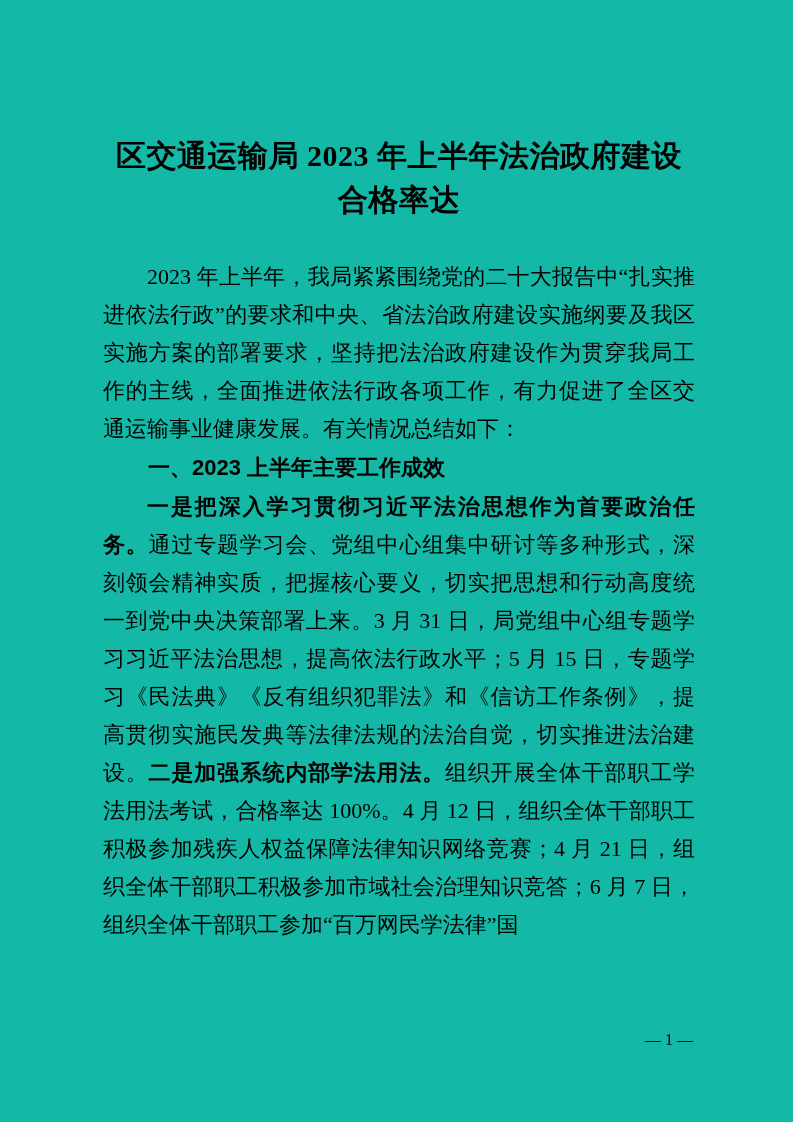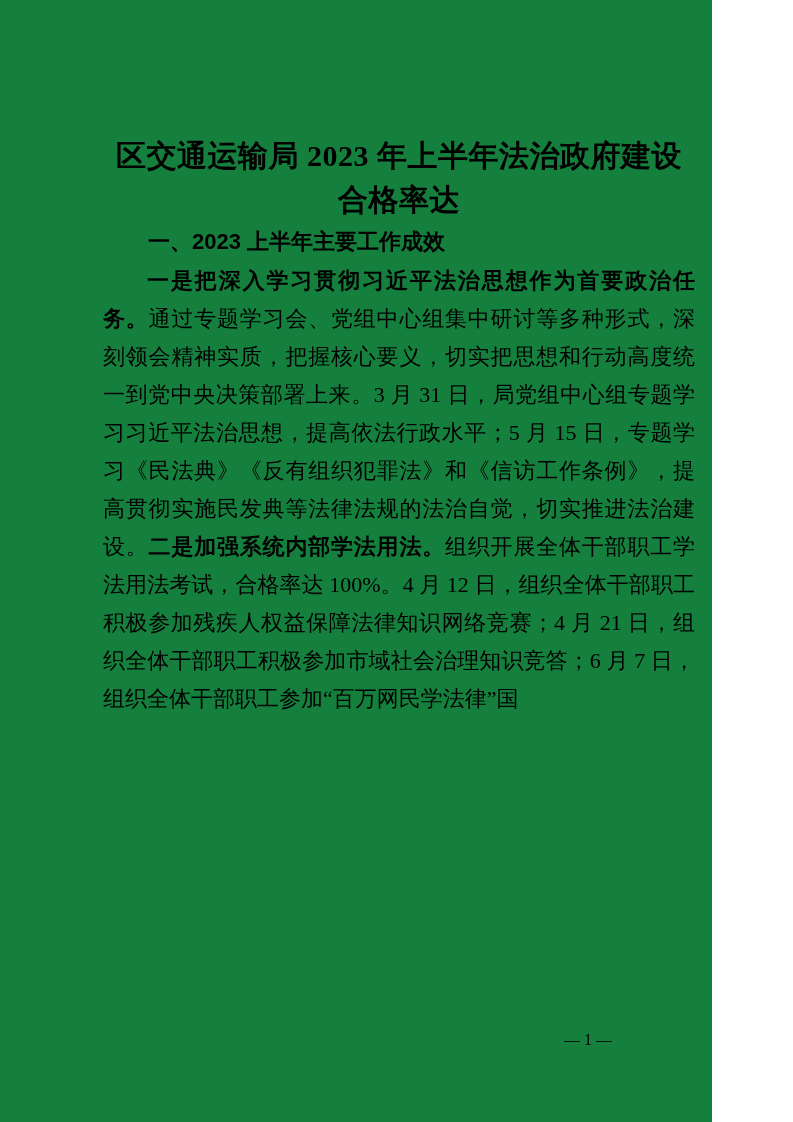--- a/index.html
+++ b/index.html
@@ -1,20 +1,20 @@
 <!DOCTYPE html>
 <html><head>
 <meta charset="utf-8">
 <style>
   html,body{margin:0;padding:0;background:#ffffff;}
   .page{
     position:relative;
-    width:712px;
+    width:793px;
     height:1122px;
-    background:#15803d;
+    background:#14b8a6;
     color:#000000;
     font-family:"Liberation Serif","DejaVu Serif",serif;
     overflow:hidden;
   }
   .content{
     position:absolute;
     left:103px;
     top:0;
     width:592px;
   }
@@ -68,20 +68,21 @@
 <body>
 
 <div class="page">
   <div class="content">
 
     <h1 class="doc-title">
       <span class="line">区交通运输局 2023 年上半年法治政府建设</span>
       <span class="line">合格率达</span>
     </h1>
 
+    <p class="body-text intro">2023 年上半年，我局紧紧围绕党的二十大报告中“扎实推进依法行政”的要求和中央、省法治政府建设实施纲要及我区实施方案的部署要求，坚持把法治政府建设作为贯穿我局工作的主线，全面推进依法行政各项工作，有力促进了全区交通运输事业健康发展。有关情况总结如下：</p>
 
     <h2 class="h-major">一、2023 上半年主要工作成效</h2>
 
 
     <p class="body-text"><span class="seg-bold">一是把深入学习贯彻习近平法治思想作为首要政治任务。</span><span>通过专题学习会、党组中心组集中研讨等多种形式，深刻领会精神实质，把握核心要义，切实把思想和行动高度统一到党中央决策部署上来。3 月 31 日，局党组中心组专题学习习近平法治思想，提高依法行政水平；5 月 15 日，专题学习《民法典》《反有组织犯罪法》和《信访工作条例》，提高贯彻实施民发典等法律法规的法治自觉，切实推进法治建设。</span><span class="seg-bold">二是加强系统内部学法用法。</span><span>组织开展全体干部职工学法用法考试，合格率达 100%。4 月 12 日，组织全体干部职工积极参加残疾人权益保障法律知识网络竞赛；4 月 21 日，组织全体干部职工积极参加市域社会治理知识竞答；6 月 7 日，组织全体干部职工参加“百万网民学法律”国</span></p>
 
   </div>
 
   <div class="page-footer">
     <span>— 1 —</span>

